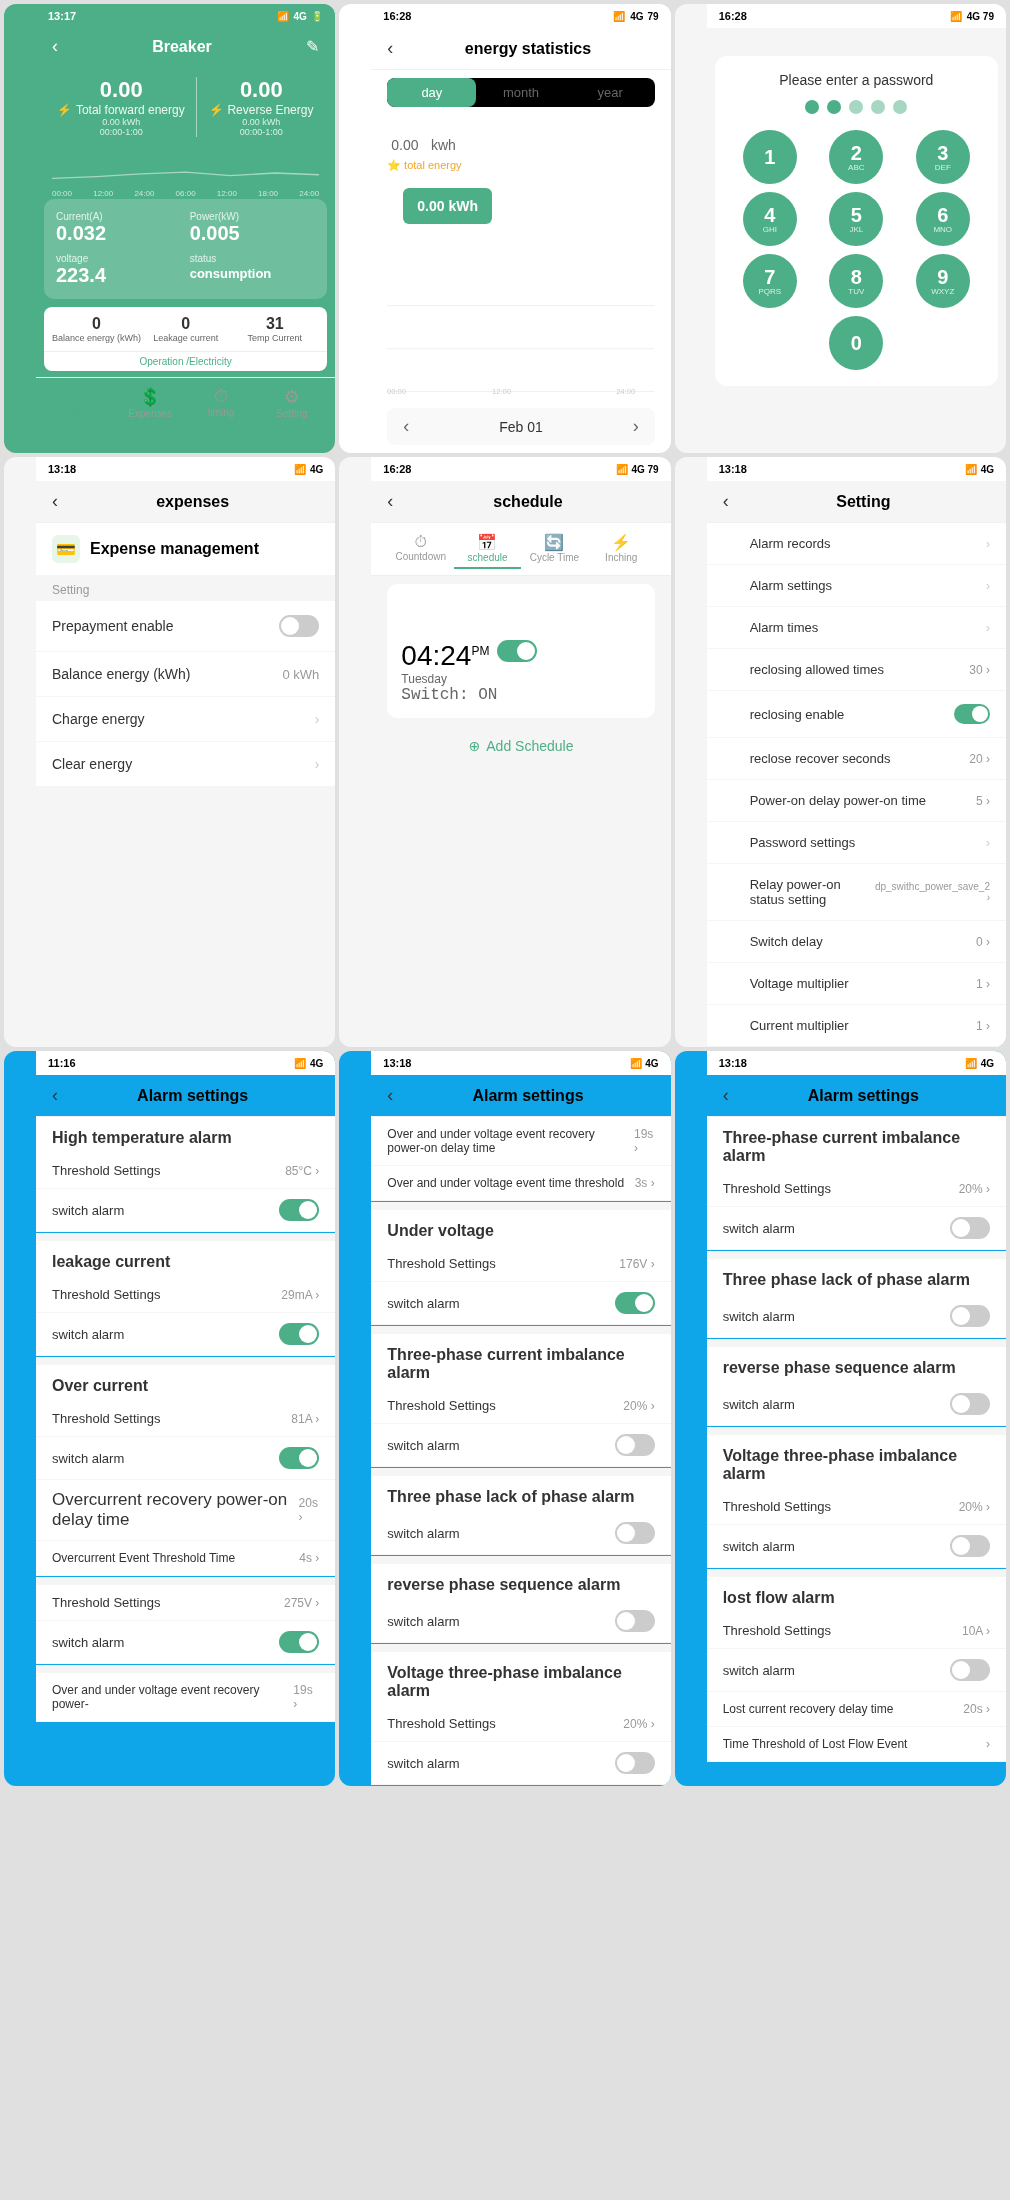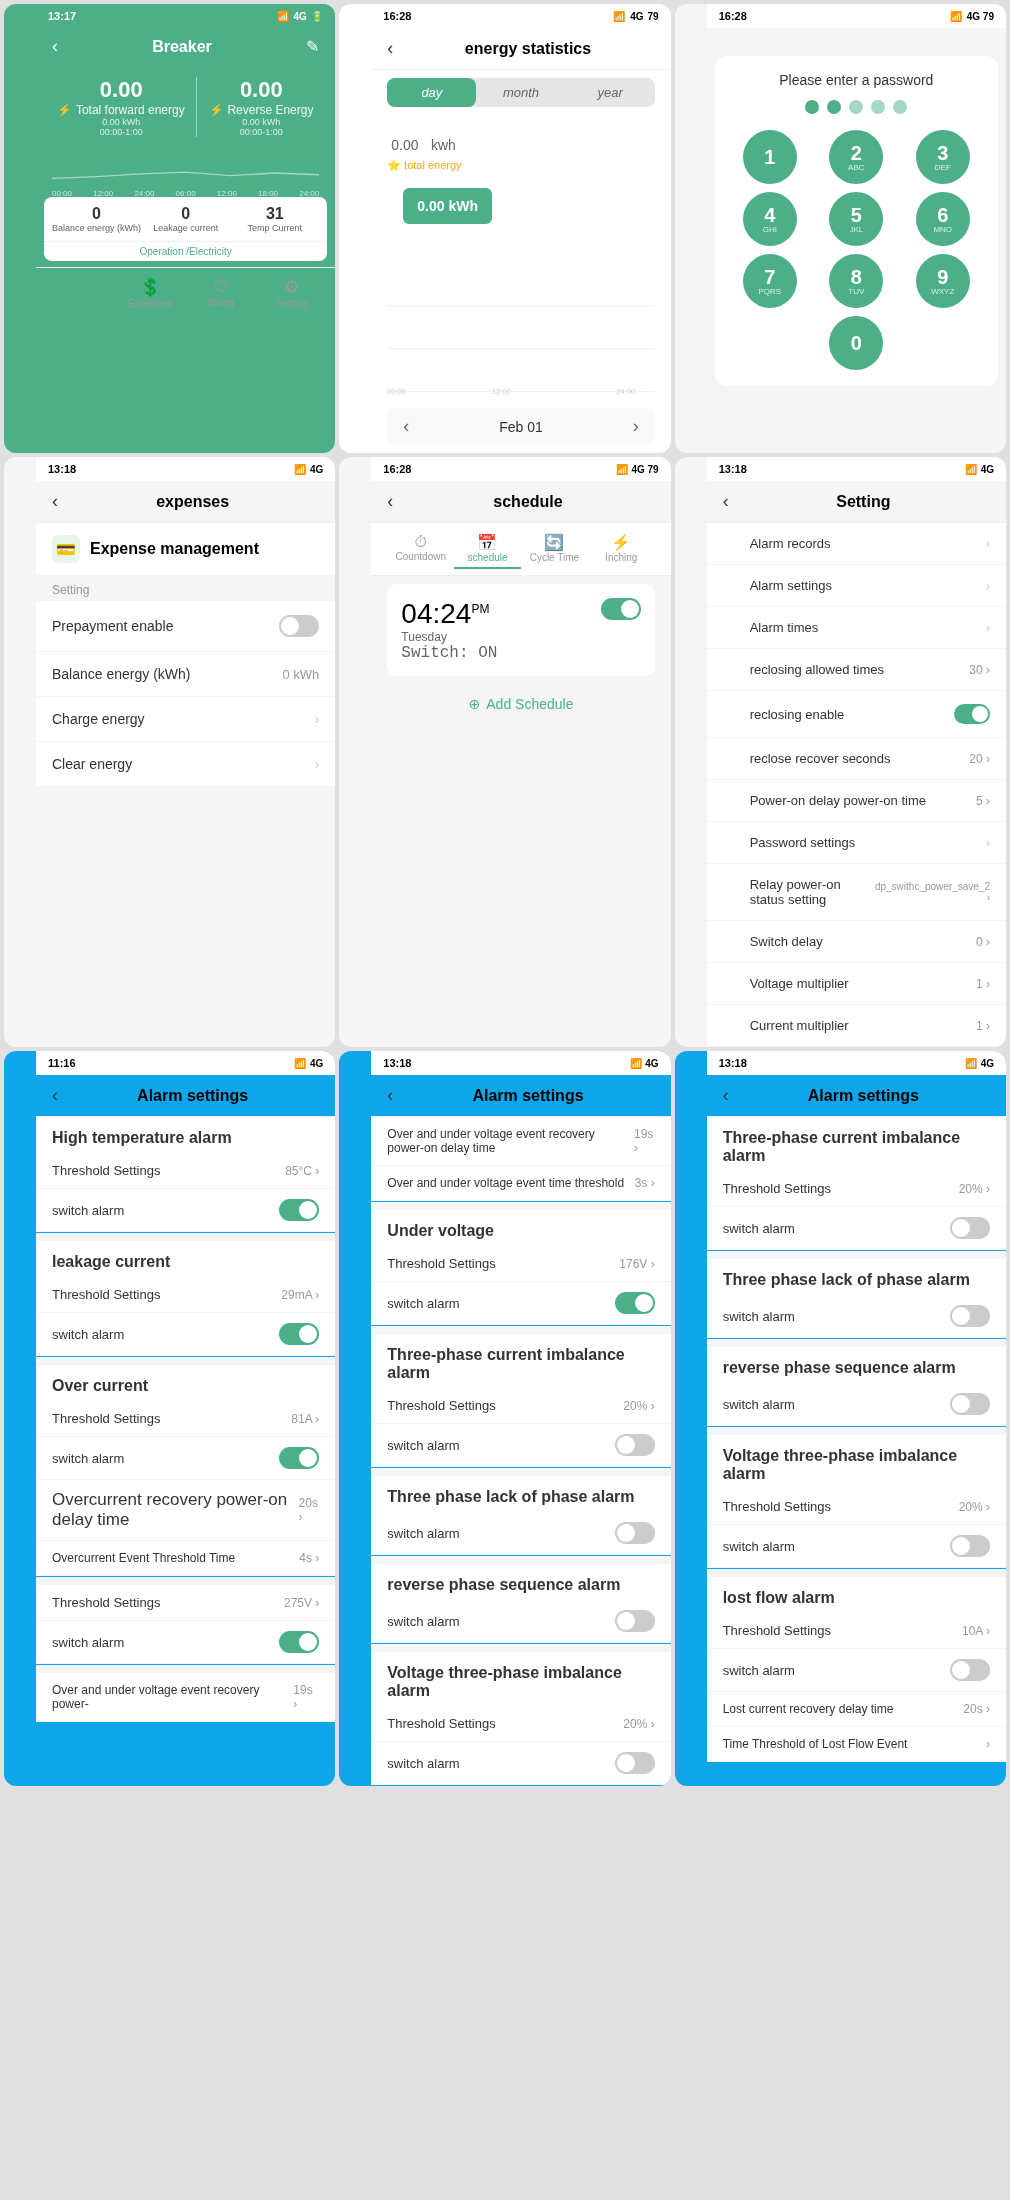--- a/index.html
+++ b/index.html
@@ -57,21 +57,21 @@
     .nav-bar { display: grid; grid-template-columns: repeat(4, 1fr); padding: 8px; border-top: 1px solid #eee; }
     .nav-item { text-align: center; font-size: 10px; color: #999; }
     .nav-item.active { color: #4caf87; }
     .nav-icon { font-size: 18px; display: block; }
 
     
     .energy-screen { background: #fff; }
     .back-header { display: flex; align-items: center; padding: 10px 16px; border-bottom: 1px solid #f0f0f0; }
     .back-btn { font-size: 18px; color: #333; margin-right: 8px; cursor: pointer; }
     .header-title { font-size: 16px; font-weight: 600; flex: 1; text-align: center; }
-    .tab-row { display: flex; margin: 8px 16px; background: #e5e5e5; border-radius: 8px; font-style: italic; }
+    .tab-row { display: flex; margin: 8px 16px; background: #000000; border-radius: 8px; }
     .tab-btn { flex: 1; text-align: center; padding: 7px; font-size: 13px; border-radius: 8px; color: #666; }
     .tab-btn.active { background: #4caf87; color: #fff; }
     .big-number { font-size: 30px; font-weight: 300; padding: 8px 16px 2px; }
     .big-number span { font-size: 14px; color: #666; margin-left: 4px; }
     .total-energy-label { font-size: 11px; color: #f5a623; padding: 0 16px 8px; }
     .energy-bar-display { margin: 8px 16px; background: #4caf87; border-radius: 6px; padding: 10px 14px; color: #fff; font-size: 14px; font-weight: 600; display: inline-block; }
     .chart-placeholder { height: 160px; margin: 8px 16px; }
     .date-nav { display: flex; align-items: center; justify-content: space-between; margin: 8px 16px; padding: 8px 16px; background: #f9f9f9; border-radius: 8px; }
     .date-nav-btn { font-size: 18px; color: #666; cursor: pointer; }
     .date-nav-label { font-size: 14px; color: #333; }
@@ -109,21 +109,21 @@
     .schedule-screen { background: #f5f5f5; }
     .schedule-nav { display: grid; grid-template-columns: repeat(4, 1fr); padding: 6px 16px; border-bottom: 1px solid #eee; background: #fff; }
     .schedule-nav-item { text-align: center; font-size: 10px; color: #999; padding: 4px; }
     .schedule-nav-item.active { color: #4caf87; border-bottom: 2px solid #4caf87; }
     .schedule-nav-icon { font-size: 16px; display: block; }
     .schedule-item { margin: 8px 16px; background: #fff; border-radius: 10px; padding: 14px; }
     .schedule-time { font-size: 28px; font-weight: 300; }
     .schedule-time sup { font-size: 12px; }
     .schedule-day { font-size: 12px; color: #666; }
     .schedule-action { font-size: 16px; color: #666; font-family: Liberation Mono, monospace; }
-    .schedule-toggle-row { display: flex; justify-content: space-between; align-items: flex-start; }
+    .schedule-toggle-row { display: flex; align-items: flex-start; margin-top: 42px; }
     .add-schedule-btn { display: flex; align-items: center; justify-content: center; gap: 6px; padding: 12px; color: #4caf87; font-size: 14px; cursor: pointer; }
 
     
     .setting-screen { background: #f5f5f5; }
     .setting-item { display: flex; justify-content: space-between; align-items: center; padding: 13px 16px; background: #fff; border-bottom: 1px solid #f5f5f5; }
     .setting-label { font-size: 13px; color: #333; margin-left: 27px; }
     .setting-value { font-size: 12px; color: #999; display: flex; align-items: center; gap: 4px; }
     .setting-arrow { color: #ccc; }
     .setting-toggle-on { width: 36px; height: 20px; background: #4caf87; border-radius: 10px; position: relative; }
     .setting-toggle-on .toggle-thumb { width: 16px; height: 16px; background: #fff; border-radius: 50%; position: absolute; top: 2px; right: 2px; }
@@ -184,20 +184,40 @@
       <div class="chart-labels">
         <span>00:00</span>
           <span>12:00</span>
           <span>24:00</span>
           <span>06:00</span>
           <span>12:00</span>
           <span>18:00</span>
           <span>24:00</span>
       </div>
     </div>
+    <div class="breaker-stats-card">
+      <div class="stats-grid">
+        <div class="stat-item">
+          <label>Current(A)</label>
+          <span class="stat-val">0.032</span>
+        </div>
+        <div class="stat-item">
+          <label>Power(kW)</label>
+          <span class="stat-val">0.005</span>
+        </div>
+        <div class="stat-item">
+          <label>voltage</label>
+          <span class="stat-val">223.4</span>
+        </div>
+        <div class="stat-item">
+          <label>status</label>
+          <span class="stat-val" style="font-size:13px;">consumption</span>
+        </div>
+      </div>
+    </div>
     <div style="background:#fff;margin:6px 8px;border-radius:8px;">
       <div class="bottom-stats">
         <div class="b-stat">
           <span class="b-val">0</span>
           <label>Balance energy (kWh)</label>
         </div>
         <div class="b-stat">
           <span class="b-val">0</span>
           <label>Leakage current</label>
         </div>

